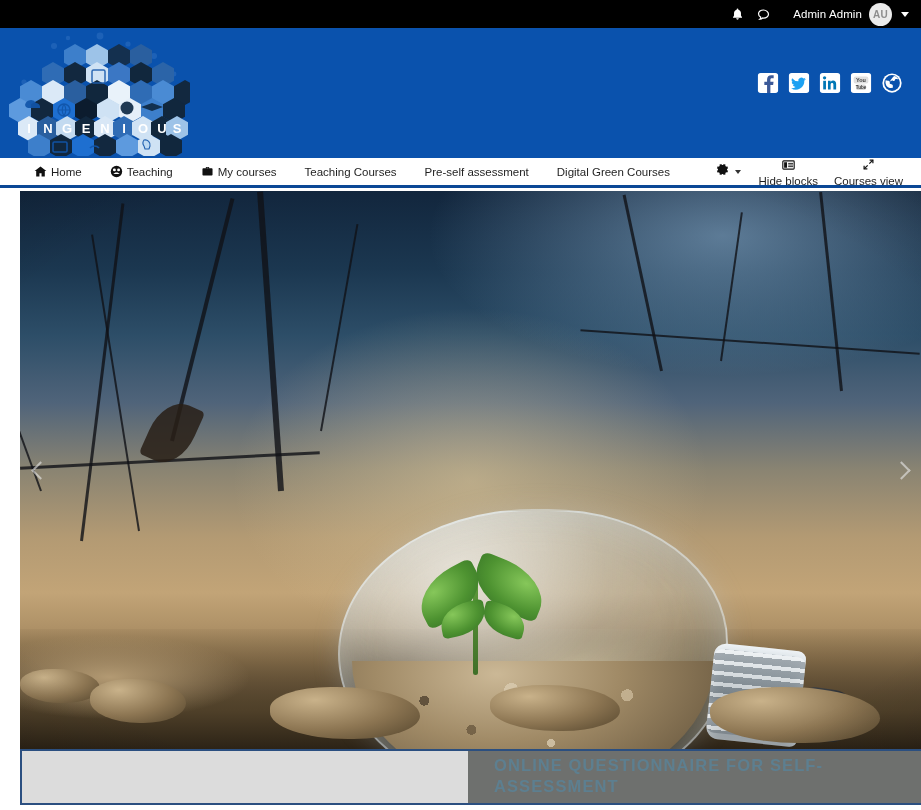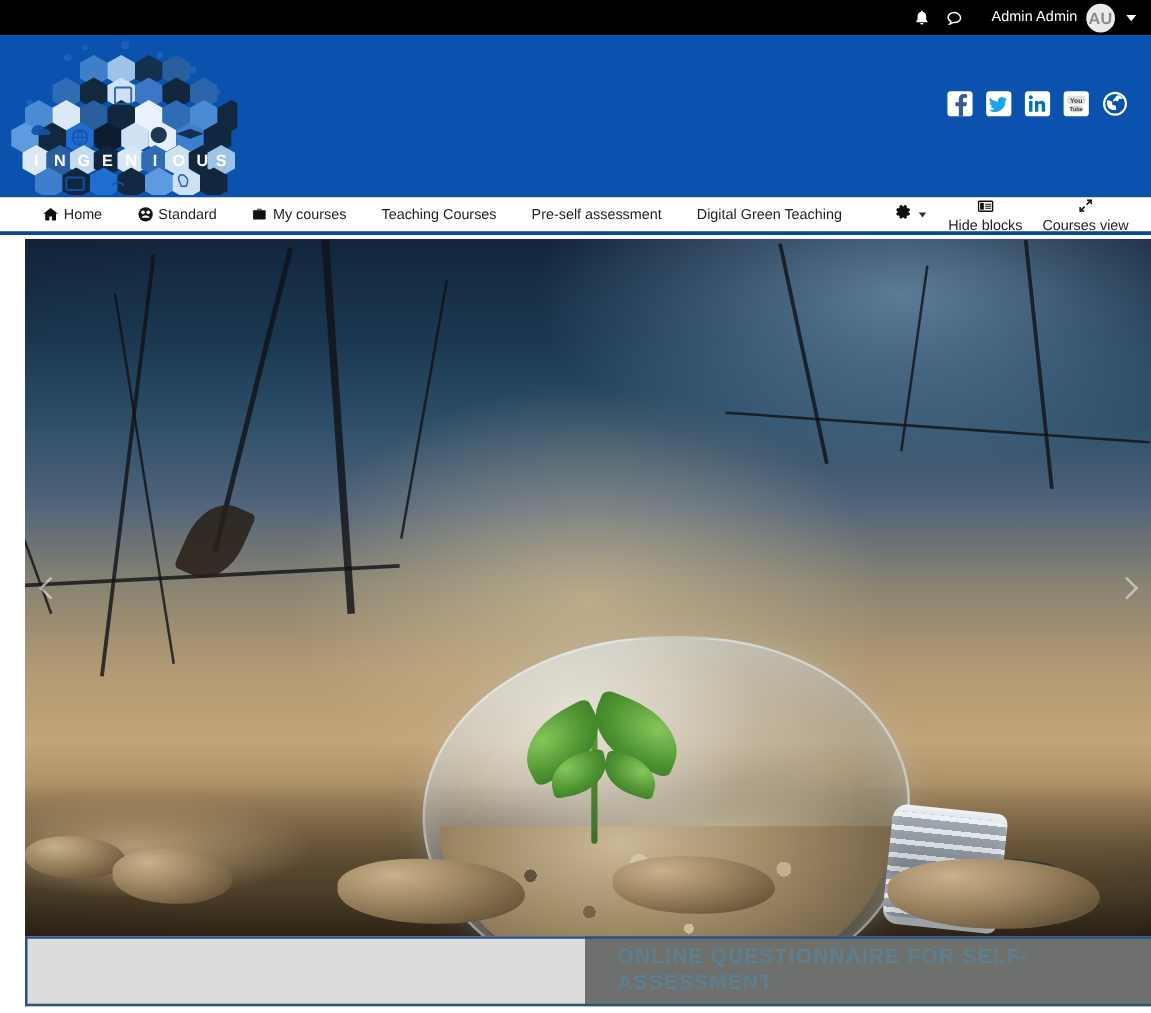--- a/index.html
+++ b/index.html
@@ -49,21 +49,21 @@
     font-size: 11.5px;
     color: #ffffff;
     letter-spacing: .1px;
     white-space: nowrap;
   }
   .avatar {
     width: 23px; height: 23px;
     border-radius: 50%;
     background: #ebebeb;
     color: #8d8d8d;
-    font-size: 13px;
+    font-size: 10px;
     font-weight: bold;
     display: flex;
     align-items: center;
     justify-content: center;
     letter-spacing: .3px;
   }
   .caret-down {
     width: 0; height: 0;
     border-left: 4px solid transparent;
     border-right: 4px solid transparent;
@@ -571,42 +571,42 @@
 
     <a class="nav-item">
       <span class="nico">
         <svg viewBox="0 0 16 16" width="13" height="13" fill="#111111">
           <circle cx="8" cy="8" r="7"></circle>
           <circle cx="5.4" cy="6" r="1.8" fill="#ffffff"></circle>
           <circle cx="10.6" cy="6" r="1.8" fill="#ffffff"></circle>
           <path d="M4 11.2c1-1.4 2.3-2 4-2s3 .6 4 2z" fill="#ffffff"></path>
         </svg>
       </span>
-      <span>Standard</span>
+      <span>Teaching</span>
     </a>
 
     <a class="nav-item">
       <span class="nico">
         <svg viewBox="0 0 16 16" width="13" height="13" fill="#111111">
           <path d="M6 2.4h4v1.6h3.2c.6 0 1 .4 1 1v7c0 .6-.4 1-1 1H2.8c-.6 0-1-.4-1-1v-7c0-.6.4-1 1-1H6zm.9 1.6h2.2V3.3H6.9z"></path>
         </svg>
       </span>
       <span>My courses</span>
     </a>
 
     <a class="nav-item">
       <span>Teaching Courses</span>
     </a>
 
     <a class="nav-item">
       <span>Pre-self assessment</span>
     </a>
 
     <a class="nav-item">
-      <span>Digital Green Teaching</span>
+      <span>Digital Green Courses</span>
     </a>
   </div>
 
   <div class="nav-right">
     <span class="gear-group">
       <span class="nico">
         <svg viewBox="0 0 16 16" width="15" height="15" fill="#111111">
           <path d="M8 5.2a2.8 2.8 0 1 0 0 5.6 2.8 2.8 0 0 0 0-5.6zm0 4.2a1.4 1.4 0 1 1 0-2.8 1.4 1.4 0 0 1 0 2.8z"></path>
           <path d="M14 9.2l-1.2-.5a5 5 0 0 0 0-1.4l1.2-.5-.9-2.2-1.2.5a5 5 0 0 0-1-1l.5-1.2L9.2 2l-.5 1.2a5 5 0 0 0-1.4 0L6.8 2l-2.2.9.5 1.2a5 5 0 0 0-1 1L2.9 4.6 2 6.8l1.2.5a5 5 0 0 0 0 1.4L2 9.2l.9 2.2 1.2-.5a5 5 0 0 0 1 1L4.6 13l2.2.9.5-1.2a5 5 0 0 0 1.4 0l.5 1.2 2.2-.9-.5-1.2a5 5 0 0 0 1-1l1.2.5z"></path>
         </svg>

